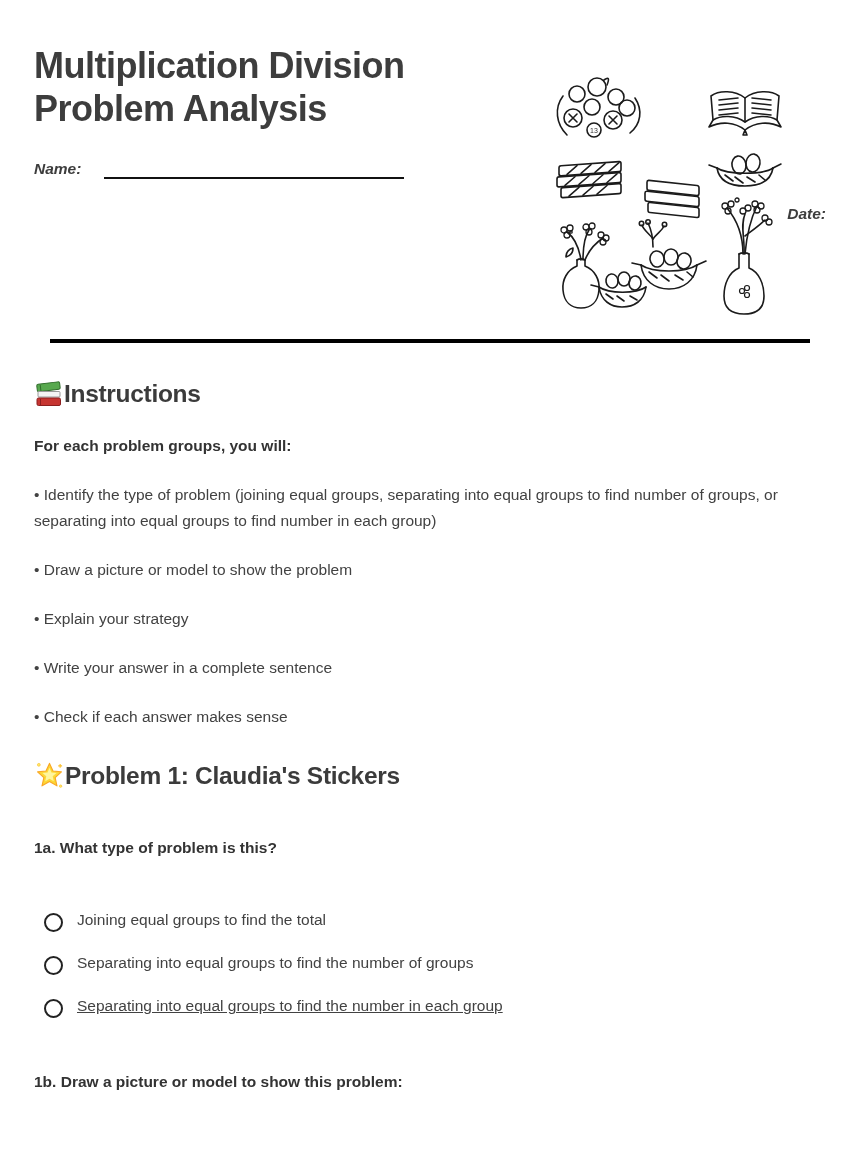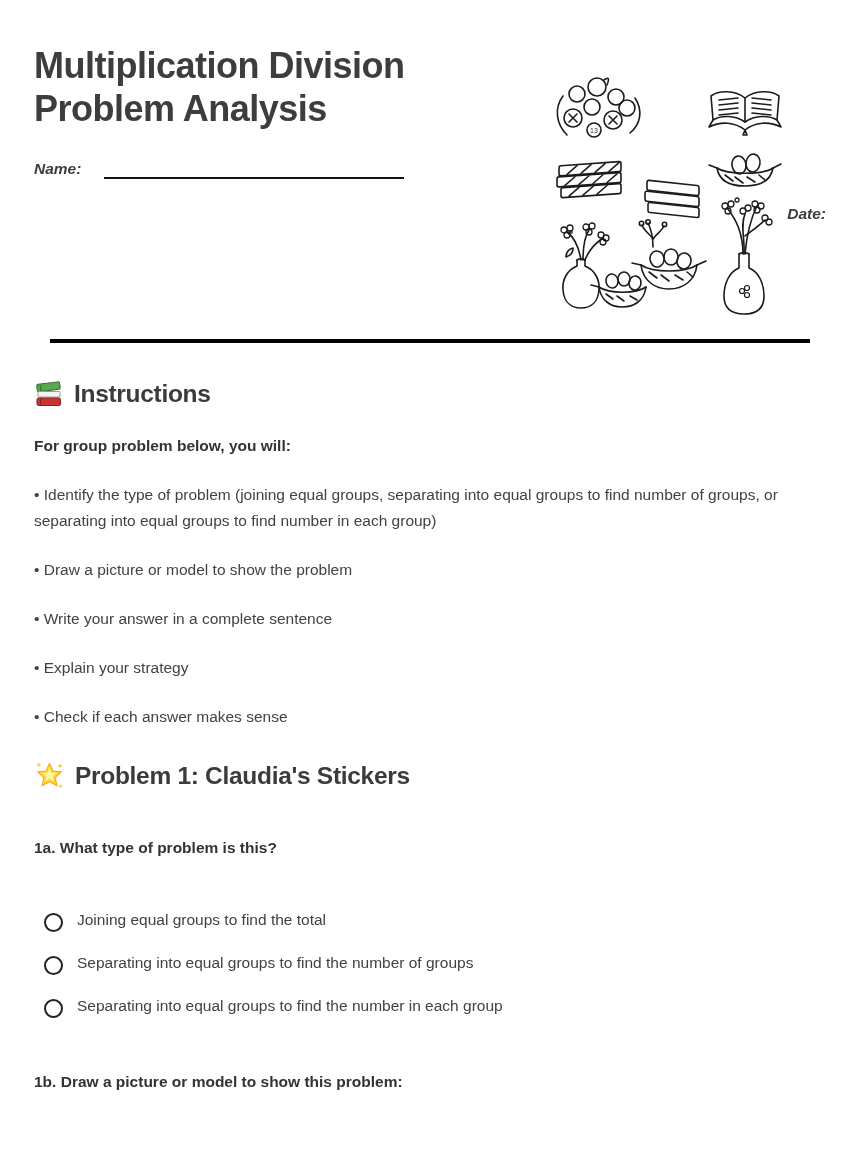--- a/index.html
+++ b/index.html
@@ -58,21 +58,20 @@
   .divider {
     border: none;
     border-top: 4px solid #000;
     margin: 113px 50px 0 50px;
   }
 
   
   .section-heading {
     display: flex;
     align-items: center;
-    gap: 10px;
     margin-top: 36px;
     font-size: 24.5px;
     font-weight: 700;
     color: #3b3b3b;
     letter-spacing: -0.3px;
   }
   .section-heading .icon { flex: 0 0 auto; display: inline-flex; }
   p.bold-text {
     margin-top: 24px;
     font-size: 15.5px;
@@ -94,21 +93,21 @@
   
   .radio-group { margin-top: 47px; margin-left: 10px; }
   .radio-row {
     display: flex;
     align-items: flex-end;
     gap: 14px;
     margin-bottom: 19px;
     height: 24px;
     cursor: pointer;
   }
-  .radio-row:last-child { margin-bottom: 0; }
+  .radio-row:last-child { margin-bottom: 0; text-decoration: underline; }
   .radio-circle {
     flex: 0 0 auto;
     width: 19px;
     height: 19px;
     border: 2.5px solid #222;
     border-radius: 50%;
     background: #fff;
   }
   .radio-label {
     font-size: 15.5px;
@@ -276,25 +275,25 @@
             <line x1="6.5" y1="5" x2="6.5" y2="11" stroke="#2f6b2a" stroke-width="1"></line>
           </g>
           <rect x="4" y="12.5" width="22" height="5.5" rx="1" fill="#f4f4f4" stroke="#9a9a9a" stroke-width="1"></rect>
           <rect x="3" y="19" width="23.5" height="7.5" rx="1.5" fill="#c63531" stroke="#8c1f1f" stroke-width="1"></rect>
           <line x1="6.5" y1="20" x2="6.5" y2="26" stroke="#8c1f1f" stroke-width="1"></line>
         </svg>
       </span>
       <span>Instructions</span>
     </h2>
 
-    <p class="bold-text">For group problem below, you will:</p>
+    <p class="bold-text">For each problem groups, you will:</p>
     <p class="bullet">• Identify the type of problem (joining equal groups, separating into equal groups to find number of groups, or separating into equal groups to find number in each group)</p>
     <p class="bullet">• Draw a picture or model to show the problem</p>
+    <p class="bullet">• Explain your strategy</p>
     <p class="bullet">• Write your answer in a complete sentence</p>
-    <p class="bullet">• Explain your strategy</p>
     <p class="bullet">• Check if each answer makes sense</p>
 
     <h2 class="section-heading problem-heading">
       <span class="icon">
         <svg width="31" height="31" viewBox="0 0 32 32">
           <polygon points="16,3.5 19.6,11.4 28.3,12.3 21.8,18.2 23.7,26.7 16,22.2 8.3,26.7 10.2,18.2 3.7,12.3 12.4,11.4" fill="#fdd835" stroke="#f9a825" stroke-width="1.2" stroke-linejoin="round"></polygon>
           <polygon points="16,8 18,12.8 23.2,13.3 19.3,16.9 20.4,22 16,19.3 11.6,22 12.7,16.9 8.8,13.3 14,12.8" fill="#fff59d" stroke="none"></polygon>
           <circle cx="5" cy="5" r="1.4" fill="#fff176" stroke="#fbc02d" stroke-width="0.8"></circle>
           <path d="M27,4 v4 M25,6 h4" stroke="#fbc02d" stroke-width="1.2" fill="none"></path>
           <circle cx="27.5" cy="27" r="1.2" fill="#fff176" stroke="#fbc02d" stroke-width="0.8"></circle>

